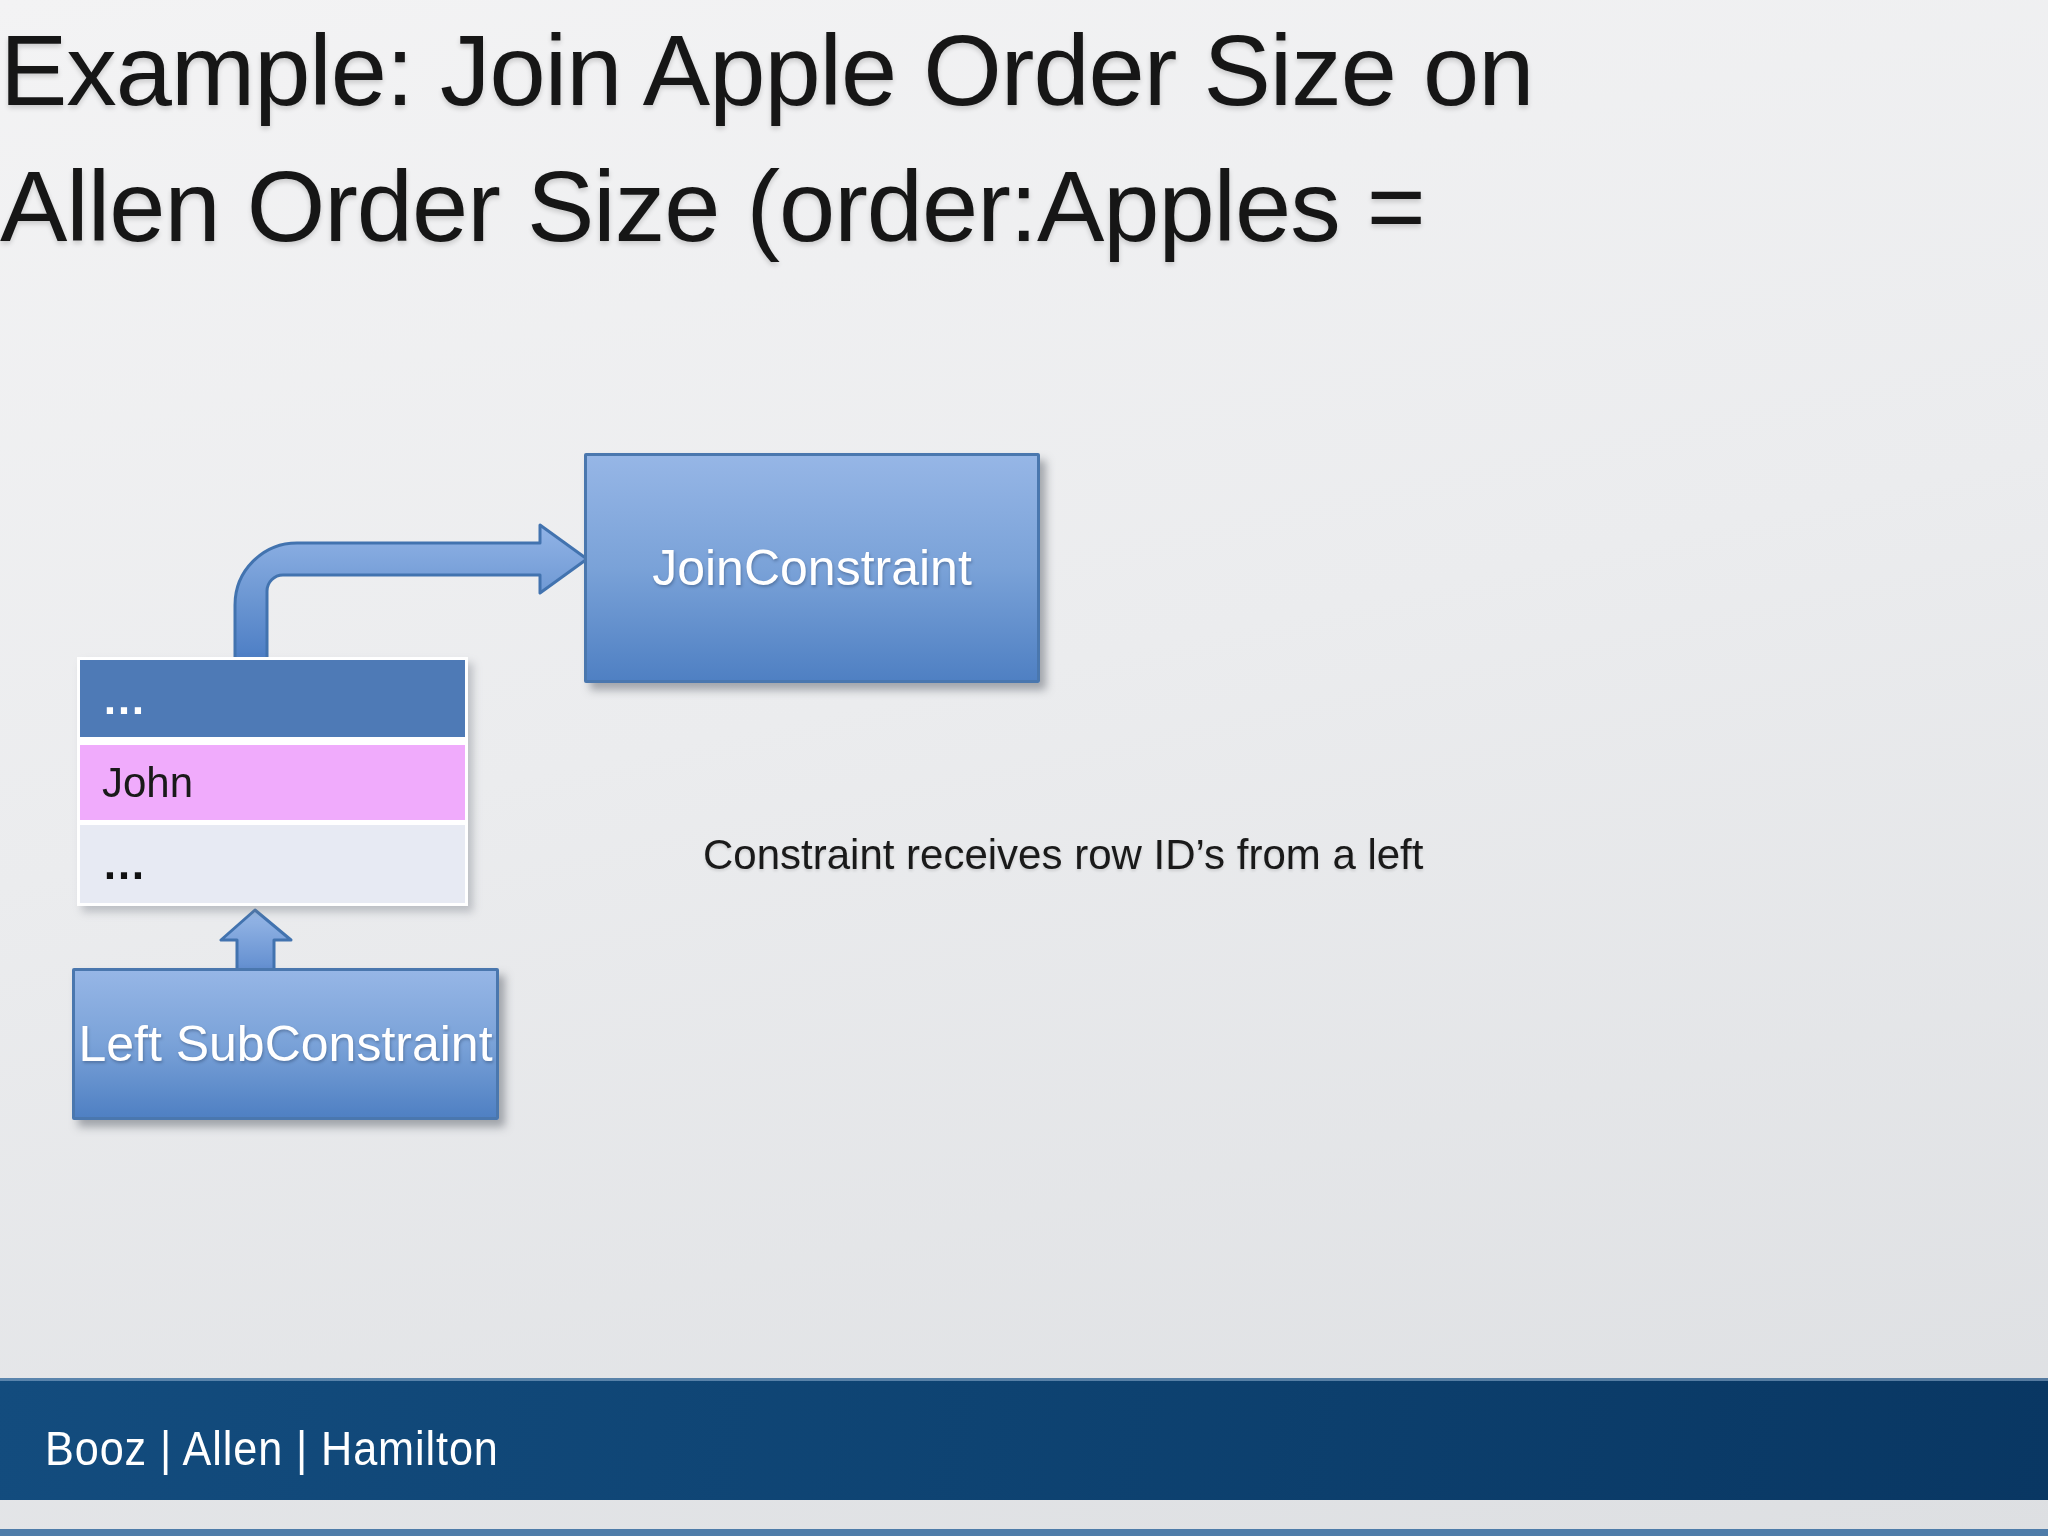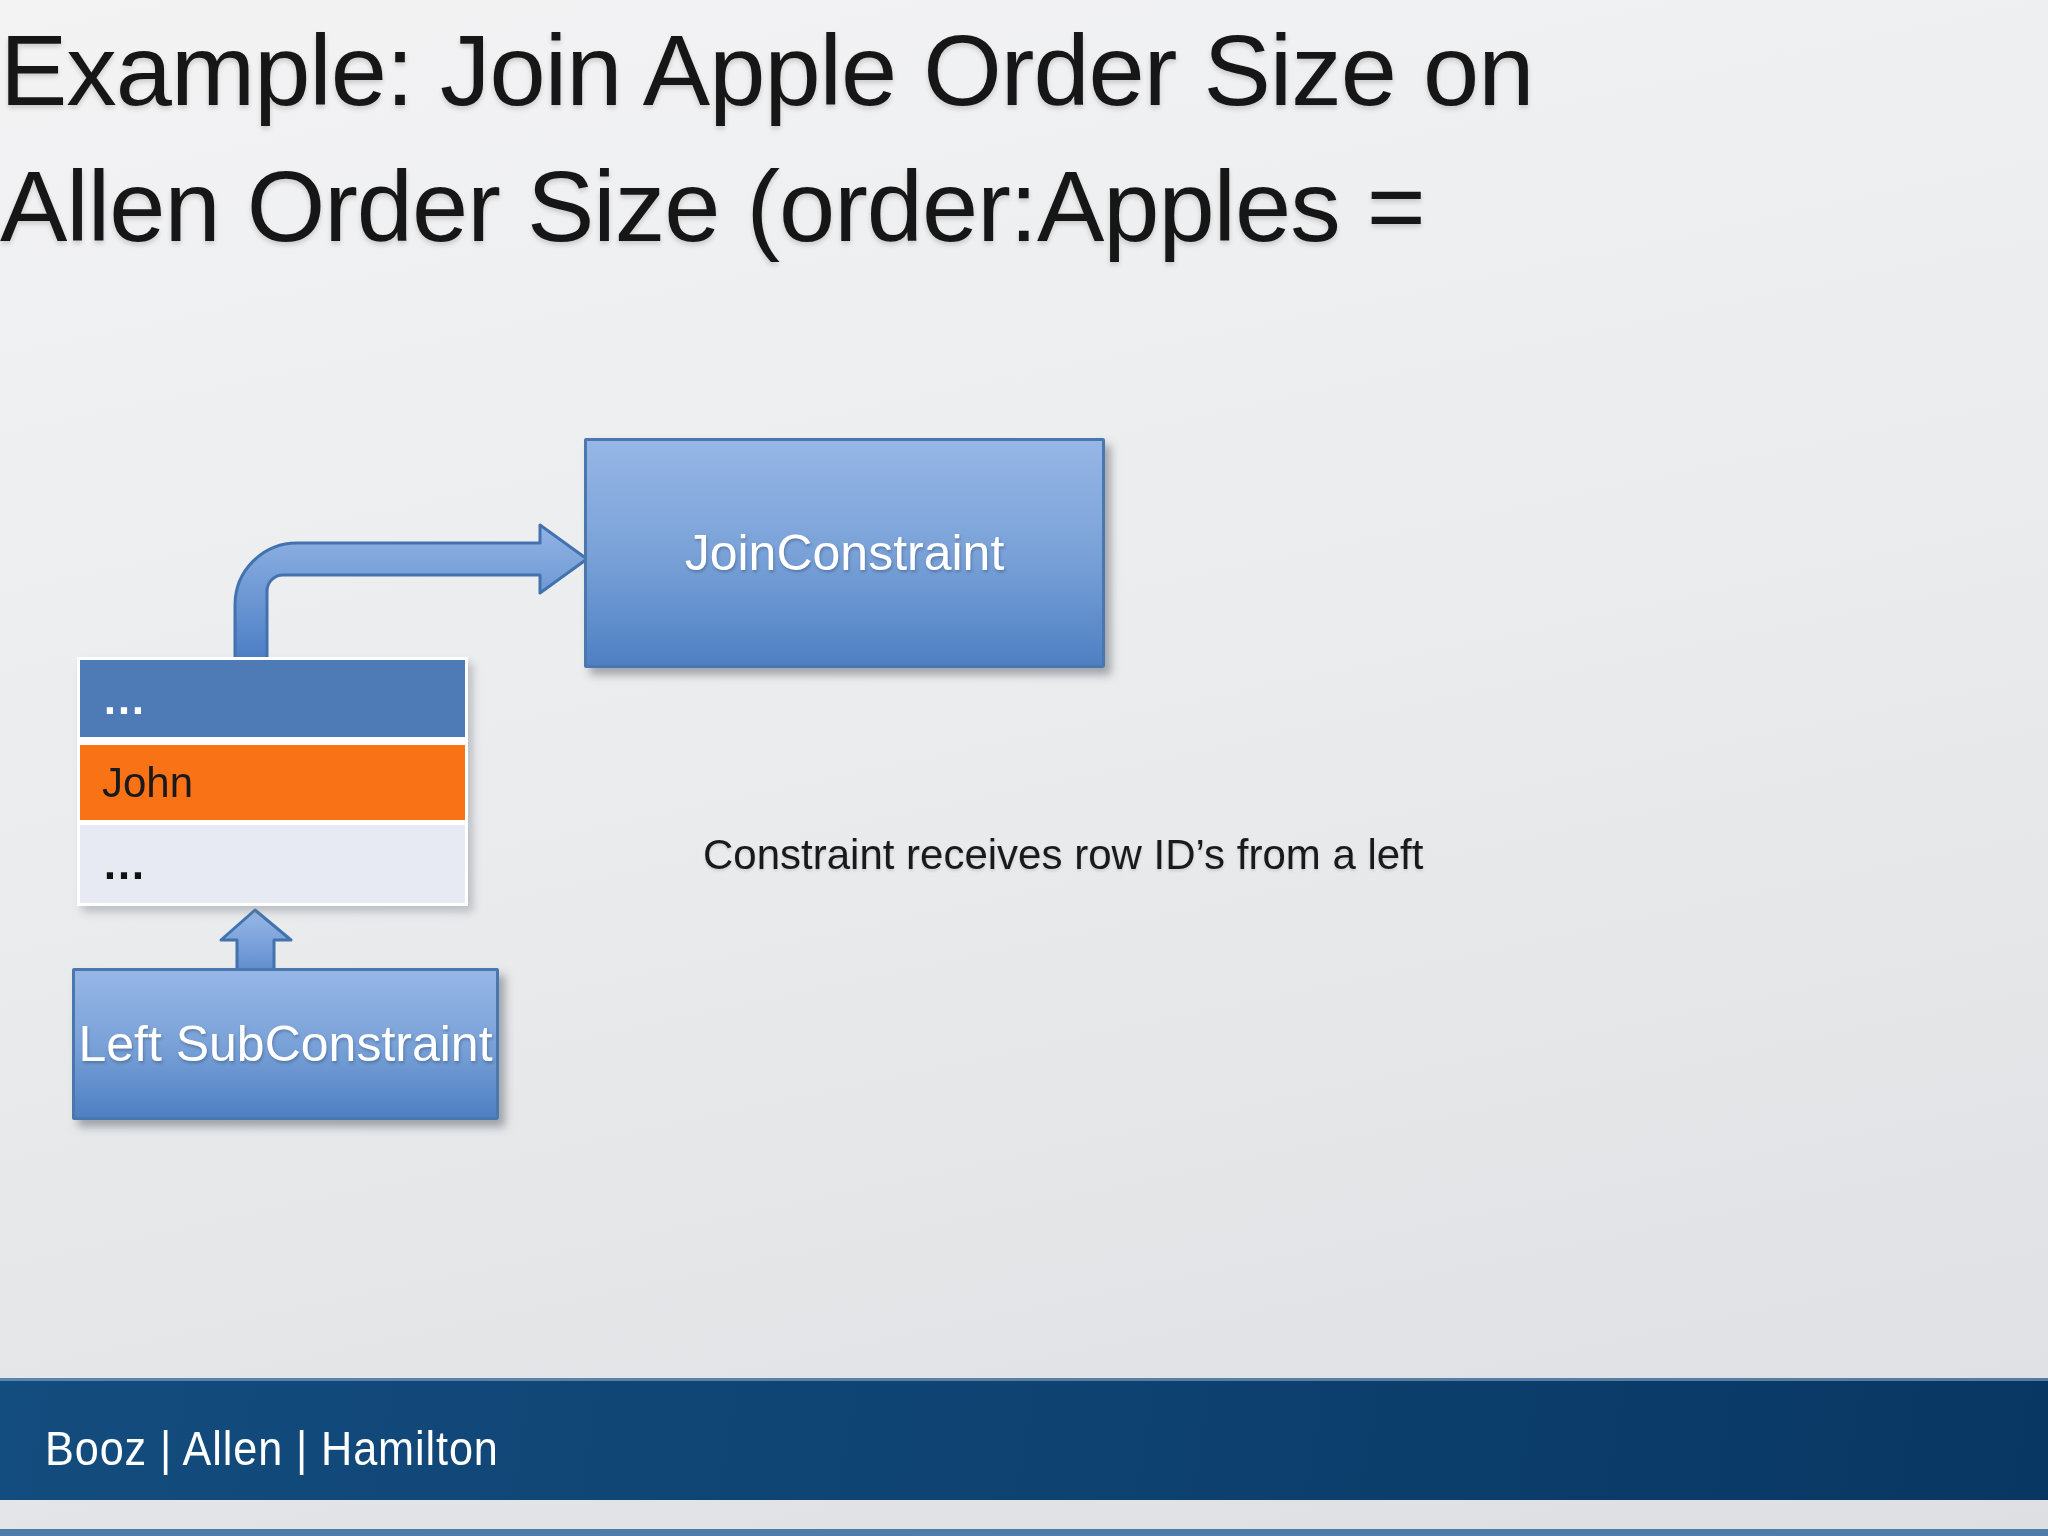--- a/index.html
+++ b/index.html
@@ -35,42 +35,42 @@
     background:linear-gradient(180deg,#96b6e6 0%,#7aa2d8 50%,#4f80c3 100%);
     border:3px solid #4a77ae;
     border-radius:2px;
     box-shadow:6px 7px 9px rgba(90,95,105,0.5);
     display:flex;align-items:center;justify-content:center;
     color:#ffffff;
     font-size:50px;
     text-shadow:1px 2px 3px rgba(30,50,80,0.35);
     box-sizing:border-box;
   }
-  .box-join{left:584px;top:438px;width:521px;height:230px;}
+  .box-join{left:584px;top:453px;width:456px;height:230px;}
   .box-left-sub{left:72px;top:968px;width:427px;height:152px;text-align:center;}
   
   .id-table{
     position:absolute;left:77px;top:657px;width:385px;z-index:2;
     background:#ffffff;
     padding:3px;
     box-shadow:5px 6px 8px rgba(120,125,135,0.4);
   }
   .id-row{
     display:flex;align-items:center;
     padding-left:22px;
     box-sizing:border-box;
   }
   .row-header{
     height:77px;margin-bottom:8px;
     background:#4e7ab6;
     color:#ffffff;font-size:44px;font-weight:700;letter-spacing:3px;
   }
   .row-john{
     height:75px;margin-bottom:5px;
-    background:#f97316;
+    background:#f0abfc;
     color:#1a1a1a;font-size:42px;
   }
   .row-etc{
     height:78px;
     background:#e7eaf3;
     color:#111111;font-size:44px;font-weight:700;letter-spacing:3px;
   }
   
   .caption{
     position:absolute;left:703px;top:806px;z-index:2;

